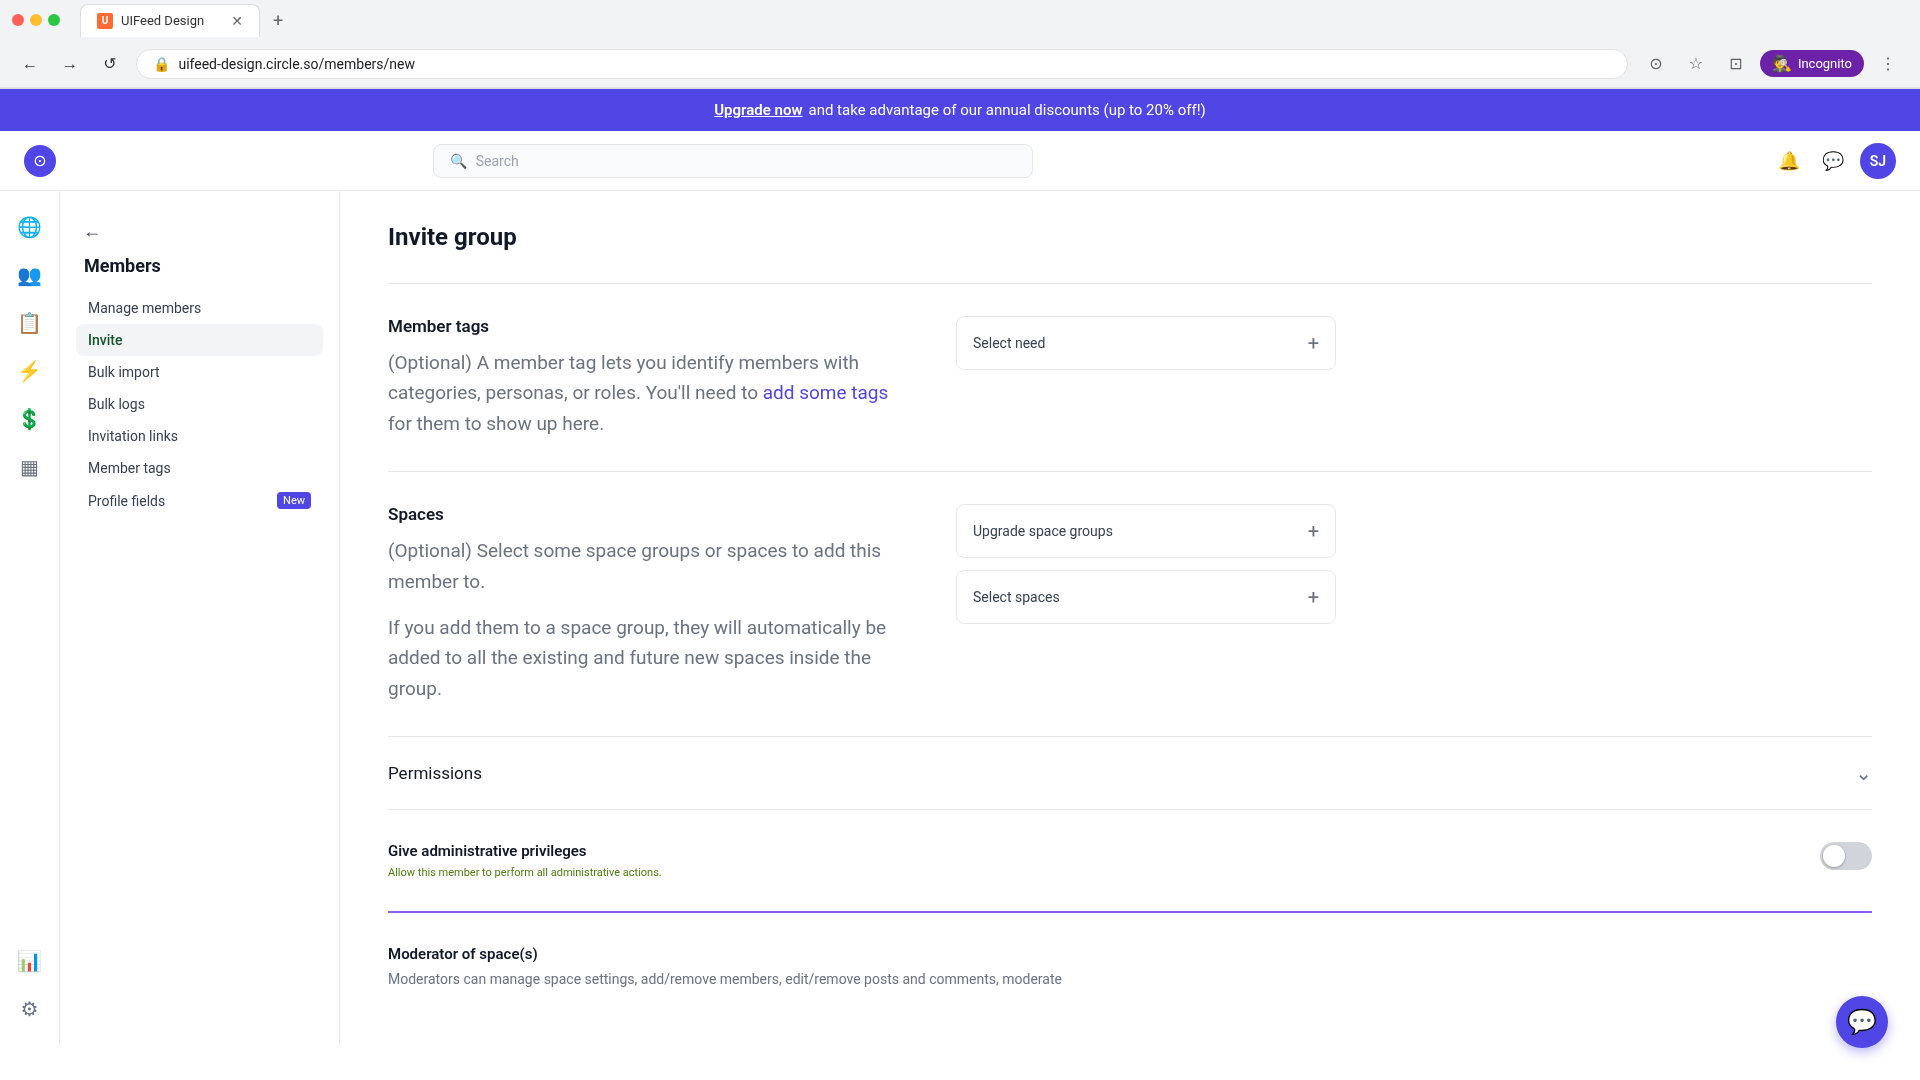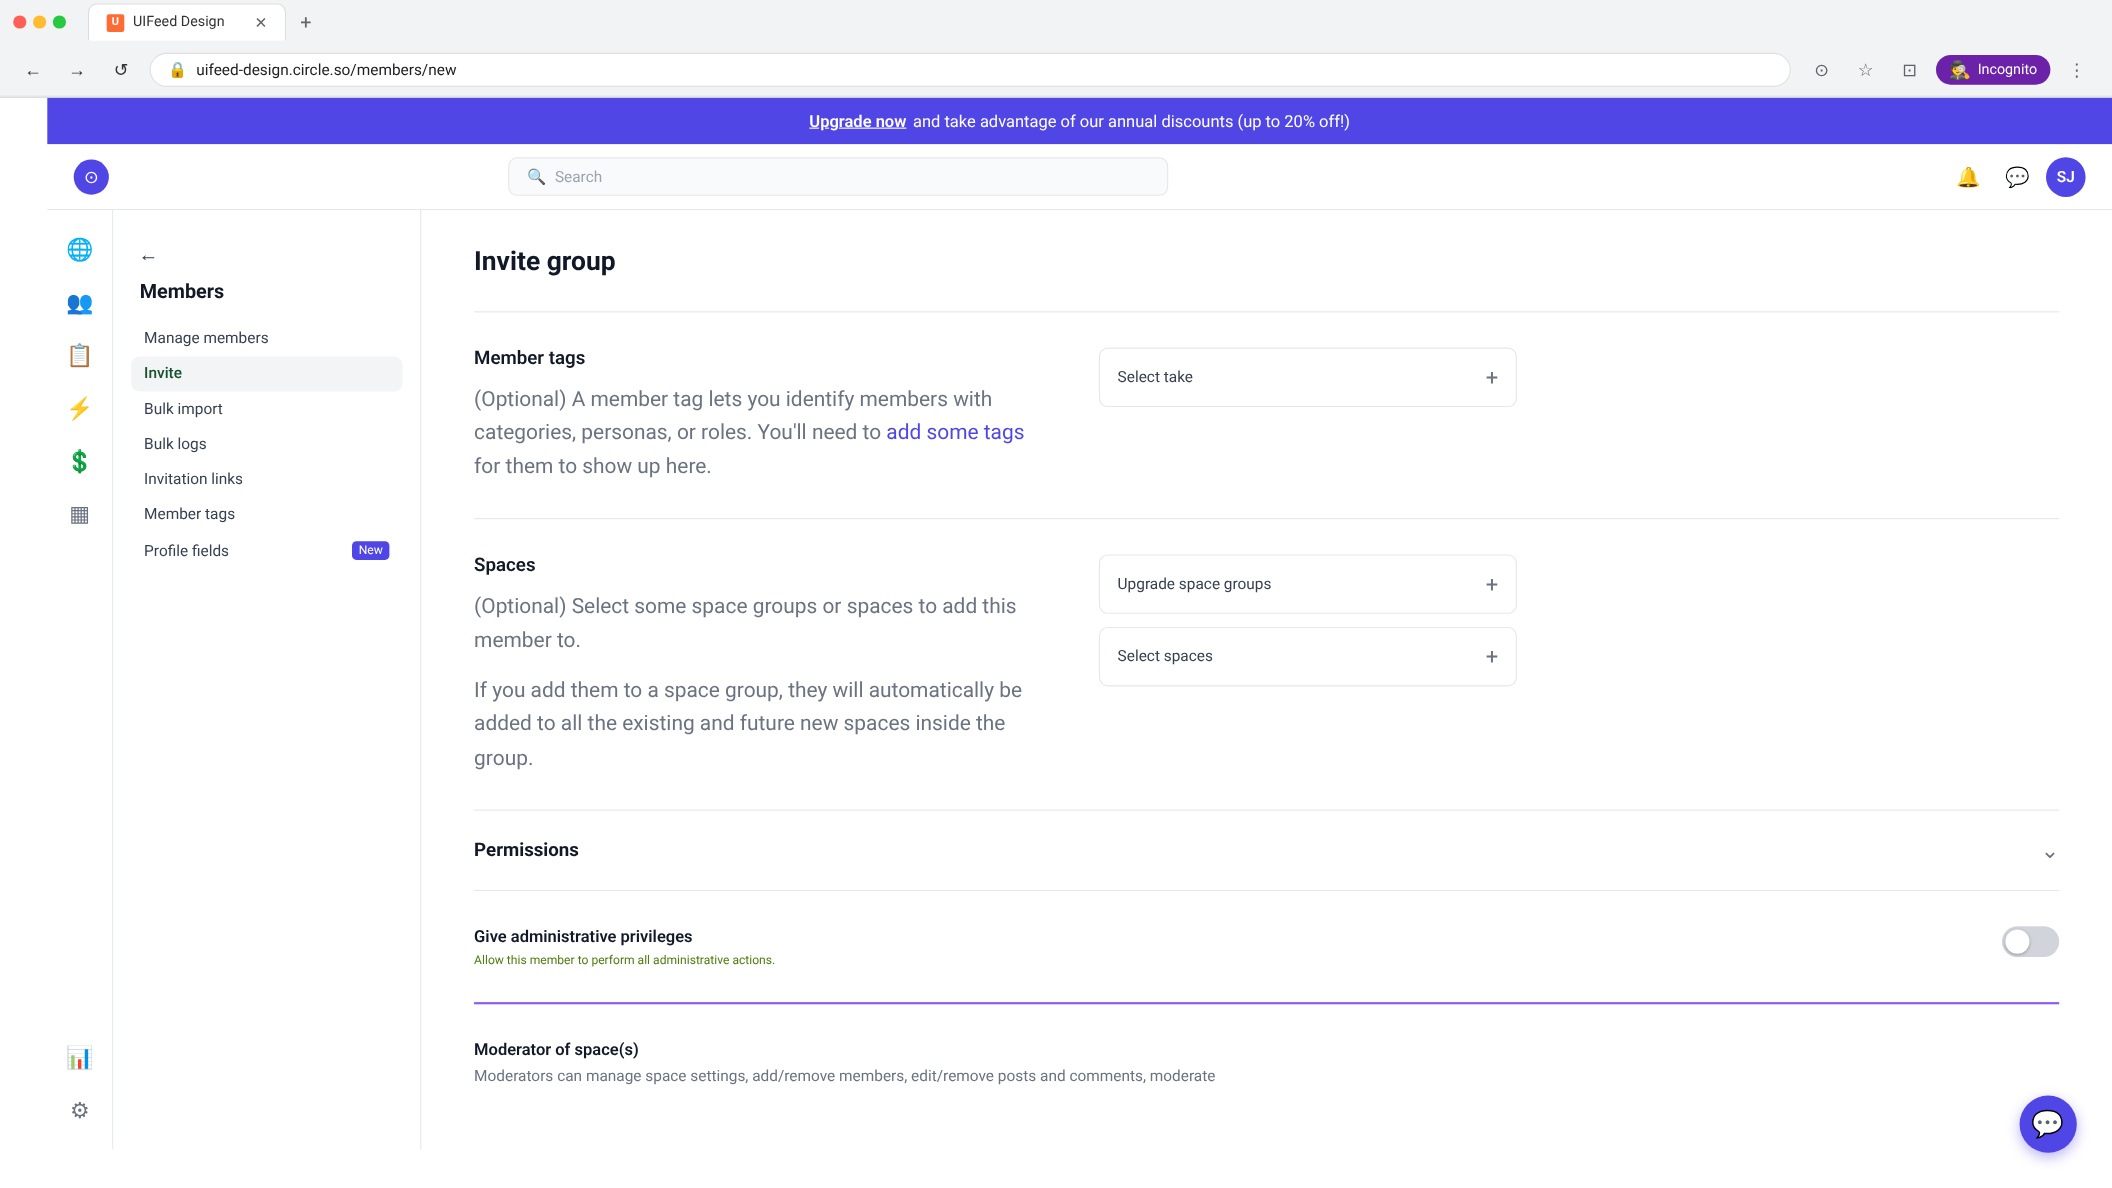--- a/index.html
+++ b/index.html
@@ -24,21 +24,21 @@
     .nav-btn { width: 28px; height: 28px; border-radius: 50%; display: flex; align-items: center; justify-content: center; font-size: 16px; color: #333; cursor: pointer; }
     .address-bar { flex: 1; background: #fff; border: 1px solid #e0e0e0; border-radius: 20px; padding: 6px 16px; font-size: 14px; color: #333; display: flex; align-items: center; gap: 8px; }
     .address-bar-lock { color: #5f6368; font-size: 14px; }
     .address-text { color: #202124; font-size: 14px; }
     .nav-icons { display: flex; gap: 8px; align-items: center; }
     .nav-icon { width: 32px; height: 32px; border-radius: 50%; display: flex; align-items: center; justify-content: center; font-size: 16px; color: #5f6368; cursor: pointer; }
     .incognito-badge { background: #6b21a8; color: #fff; border-radius: 16px; padding: 4px 12px; font-size: 13px; display: flex; align-items: center; gap: 6px; cursor: pointer; }
     .incognito-icon { font-size: 16px; }
 
     
-    .app { display: flex; flex-direction: column; height: calc(1080px - 124px); margin-left: 43px; }
+    .app { display: flex; flex-direction: column; height: calc(1080px - 124px); }
 
     
     .upgrade-banner { background: #5046e5; color: #fff; text-align: center; padding: 12px; font-size: 15px; display: flex; align-items: center; justify-content: center; gap: 6px; }
     .upgrade-link { color: #fff; text-decoration: underline; font-weight: 600; cursor: pointer; }
 
     
     .app-header { display: flex; align-items: center; padding: 0 24px; height: 60px; border-bottom: 1px solid #e5e7eb; gap: 16px; }
     .app-logo { width: 32px; height: 32px; border-radius: 50%; background: #5046e5; display: flex; align-items: center; justify-content: center; color: #fff; font-size: 16px; }
     .search-bar { flex: 1; max-width: 600px; margin: 0 auto; background: #f9fafb; border: 1px solid #e5e7eb; border-radius: 8px; padding: 8px 16px; font-size: 14px; color: #9ca3af; display: flex; align-items: center; gap: 8px; }
     .header-icons { display: flex; gap: 8px; margin-left: auto; align-items: center; }
@@ -76,21 +76,21 @@
     .section-desc { font-size: 19px; color: #6b7280; line-height: 1.6; }
     .section-link { color: #5046e5; text-decoration: none; cursor: pointer; }
 
     
     .select-box { border: 1px solid #e5e7eb; border-radius: 8px; padding: 14px 16px; display: flex; align-items: center; justify-content: space-between; cursor: pointer; background: #fff; }
     .select-label { font-size: 14px; color: #374151; }
     .select-plus { font-size: 20px; color: #6b7280; }
 
     
     .permissions-section { border-top: 1px solid #e5e7eb; padding: 24px 0; display: flex; align-items: center; justify-content: space-between; cursor: pointer; }
-    .permissions-title { font-size: 17px; font-weight: 700; color: #111827; }
+    .permissions-title { font-size: 17px; font-weight: 400; color: #111827; }
     .chevron-icon { font-size: 20px; color: #6b7280; }
 
     
     .admin-section { border-top: 1px solid #e5e7eb; padding: 32px 0; display: flex; justify-content: space-between; align-items: flex-start; }
     .admin-left { flex: 1; max-width: 520px; }
     .admin-title { font-size: 15px; font-weight: 600; color: #111827; margin-bottom: 6px; }
     .admin-desc { font-size: 11px; color: #4d7c0f; }
     .toggle { position: relative; width: 52px; height: 28px; background: #d1d5db; border-radius: 14px; cursor: pointer; flex-shrink: 0; }
     .toggle.off { background: #d1d5db; }
     .toggle-thumb { position: absolute; top: 3px; left: 3px; width: 22px; height: 22px; border-radius: 50%; background: #fff; box-shadow: 0 1px 3px rgba(0,0,0,0.3); transition: left 0.2s; }
@@ -219,21 +219,21 @@
         <div class="section-left">
           <div class="section-title">Member tags</div>
           <div class="section-desc">
             <span>(Optional) A member tag lets you identify members with categories, personas, or roles. You'll need to</span>
             <a class="section-link">add some tags</a>
             <span>for them to show up here.</span>
           </div>
         </div>
         <div class="section-right">
           <div class="select-box">
-            <span class="select-label">Select take</span>
+            <span class="select-label">Select need</span>
             <span class="select-plus">+</span>
           </div>
         </div>
       </div>
 
       <div class="form-section">
         <div class="section-left">
           <div class="section-title">Spaces</div>
           <div class="section-desc">
             <span>(Optional) Select some space groups or spaces to add this member to.</span>

